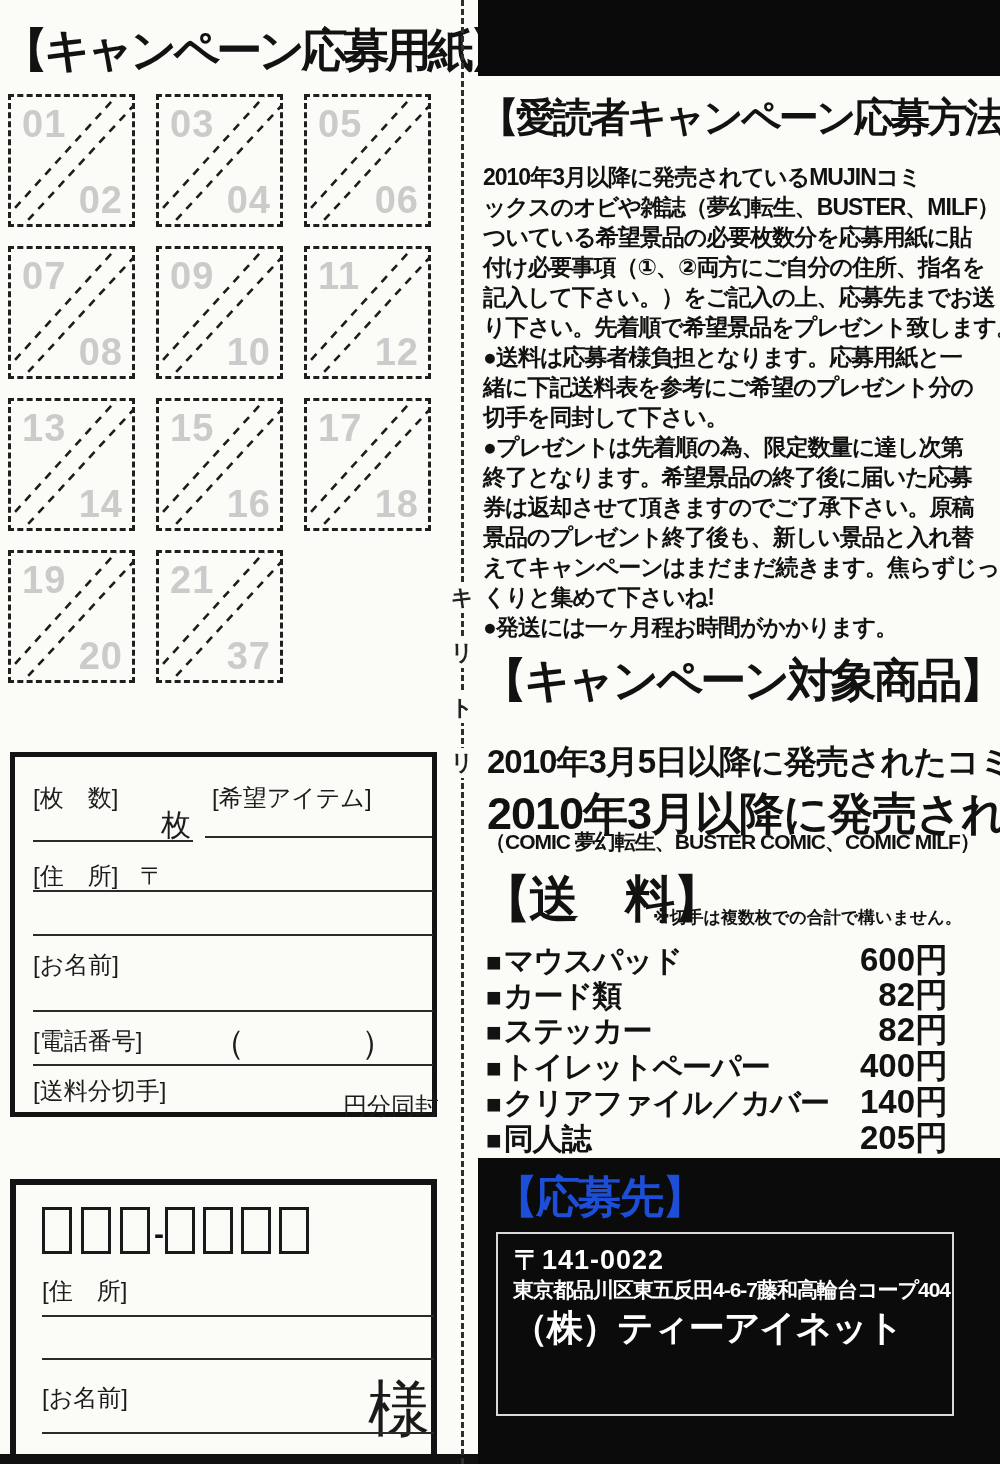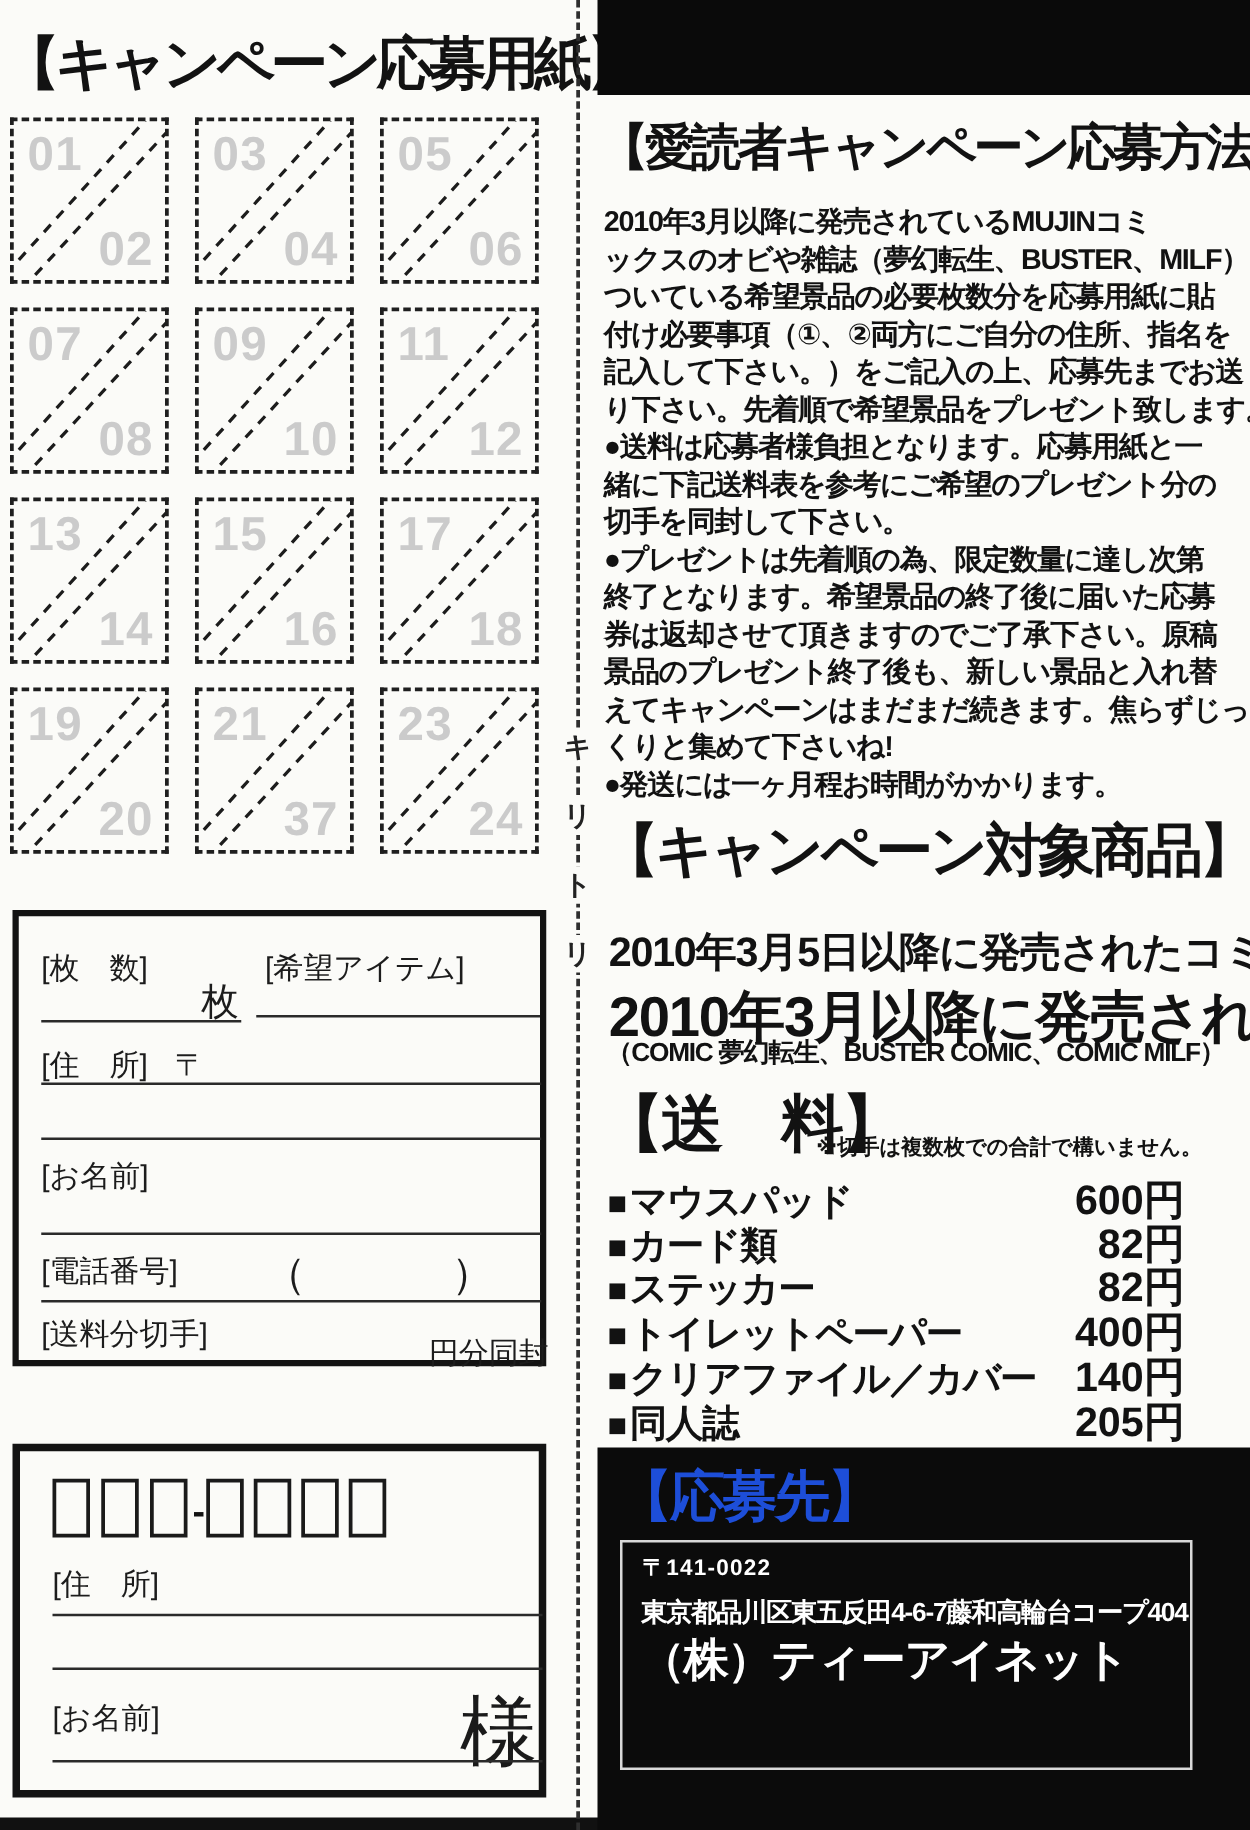--- a/index.html
+++ b/index.html
@@ -15,21 +15,21 @@
 
   .grid{left:8px; top:94px; width:423px; height:589px;
         display:grid; grid-template-columns:repeat(3,127px); grid-auto-rows:133px;
         column-gap:21px; row-gap:19px;}
   .tbox{position:relative; border:3px dashed #1f1f1f; box-sizing:border-box; background:transparent;}
   .tbox svg{position:absolute; left:0; top:0; width:100%; height:100%;}
   .num{position:absolute; font-size:38px; font-weight:bold; color:#cbcbcb; letter-spacing:1px;}
   .num.a{left:11px; top:6px;}
   .num.b{right:9px; bottom:2px;}
 
-  .formbox{box-sizing:border-box; border:5px solid #131313; background:transparent;}
+  .formbox{box-sizing:border-box; border:5px solid #131313; background:transparent;margin-top:24px;}
   .form1{left:10px; top:728px; width:427px; height:365px;}
   .form2{left:10px; top:1155px; width:427px; height:283px; border-width:6px;}
   .flabel{position:absolute; font-size:24px; color:#1c1c1c; white-space:nowrap;}
   .ul{position:absolute; border-bottom:2px solid #2a2a2a; height:0;}
   .sheets{font-size:30px;}
   .parens{font-size:34px; letter-spacing:16px;}
   .enclosed{font-size:24px;}
   .pbox{position:absolute; width:30px; height:47px; border:3px solid #1a1a1a; box-sizing:border-box;}
   .phyphen{position:absolute; font-size:30px; font-weight:bold;}
   .sama{position:absolute; font-size:62px; color:#1a1a1a;}
@@ -54,21 +54,21 @@
   .shipping-note{left:653px; top:906px; font-size:17px; font-weight:bold; white-space:nowrap;}
   .prow{position:absolute; left:486px; width:462px; display:flex; align-items:baseline; font-weight:bold;}
   .prow .bullet{font-size:26px; margin-right:2px;}
   .prow .iname{font-size:30px; letter-spacing:-1px; white-space:nowrap;}
   .prow .iprice{margin-left:auto; font-size:33px; letter-spacing:0px; white-space:nowrap;}
 
   .destbox{left:478px; top:1158px; width:522px; height:306px; background:#0b0b0b;}
   .dest-title{left:494px; top:1168px; font-size:44px; letter-spacing:-2px; color:#1d4ed8; font-weight:bold;}
   .dest-inner{left:496px; top:1232px; width:458px; height:184px; border:2px solid #d9d9d9; box-sizing:border-box;}
   .dtext{position:absolute; color:#fff; font-weight:bold; white-space:nowrap;}
-  .dpostal{left:514px; top:1242px; font-size:18px; letter-spacing:1px;text-align:right;}
+  .dpostal{left:514px; top:1242px; font-size:27px; letter-spacing:1px;text-align:right;}
   .daddress{left:513px; top:1276px; font-size:21px; letter-spacing:-1px;}
   .dcompany{left:512px; top:1304px; font-size:36px; letter-spacing:-1px;}
   .ddept{left:552px; top:1352px; font-size:36px; letter-spacing:-1px;}
 
   .bottomband{left:0; top:1454px; width:480px; height:10px; background:#111;}
 </style>
 </head>
 <body>
 
 <div id="page">
@@ -157,28 +157,20 @@
       <span class="num a">19</span>
       <span class="num b">20</span>
     </div>
     <div class="tbox">
       <svg viewBox="0 0 121 127" preserveAspectRatio="none">
           <line x1="-6" y1="122" x2="110" y2="-6" stroke="#1c1c1c" stroke-width="2.6" stroke-dasharray="8 7"></line>
           <line x1="7" y1="134" x2="124" y2="7" stroke="#1c1c1c" stroke-width="2.6" stroke-dasharray="8 7"></line>
         </svg>
       <span class="num a">21</span>
       <span class="num b">37</span>
-    </div>
-    <div class="tbox">
-      <svg viewBox="0 0 121 127" preserveAspectRatio="none">
-          <line x1="-6" y1="122" x2="110" y2="-6" stroke="#1c1c1c" stroke-width="2.6" stroke-dasharray="8 7"></line>
-          <line x1="7" y1="134" x2="124" y2="7" stroke="#1c1c1c" stroke-width="2.6" stroke-dasharray="8 7"></line>
-        </svg>
-      <span class="num a">23</span>
-      <span class="num b">24</span>
     </div>
   </div>
 
   <div class="abs formbox form1">
     <span class="flabel" style="left:18px; top:25px;">[枚　数]</span>
     <span class="flabel" style="left:197px; top:25px;">[希望アイテム]</span>
     <span class="flabel sheets" style="left:146px; top:48px;">枚</span>
     <div class="ul" style="left:18px; top:83px; width:160px;"></div>
     <div class="ul" style="left:190px; top:79px; width:227px;"></div>
     <span class="flabel" style="left:18px; top:103px;">[住　所]</span>

